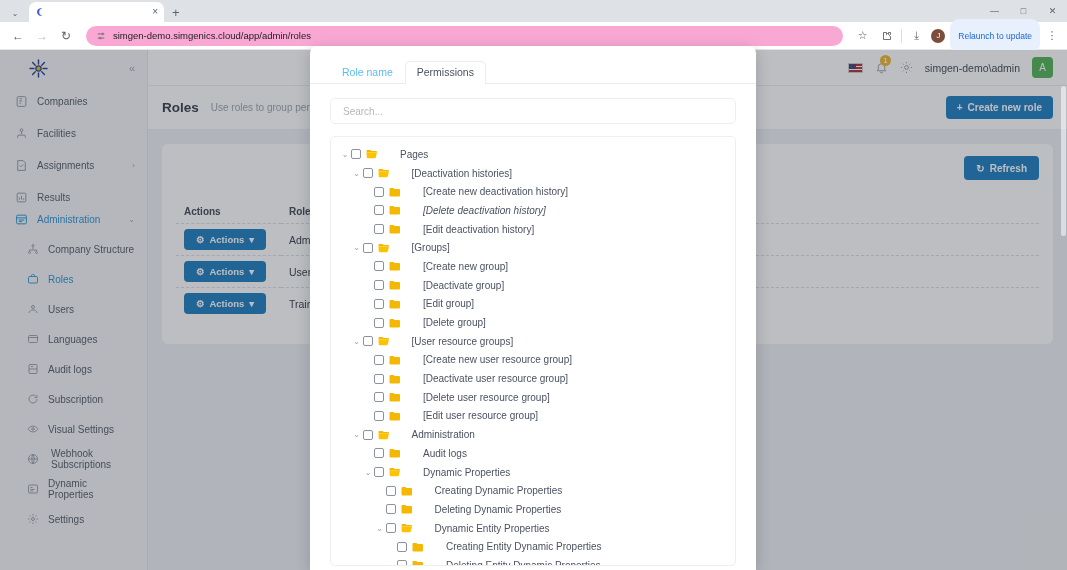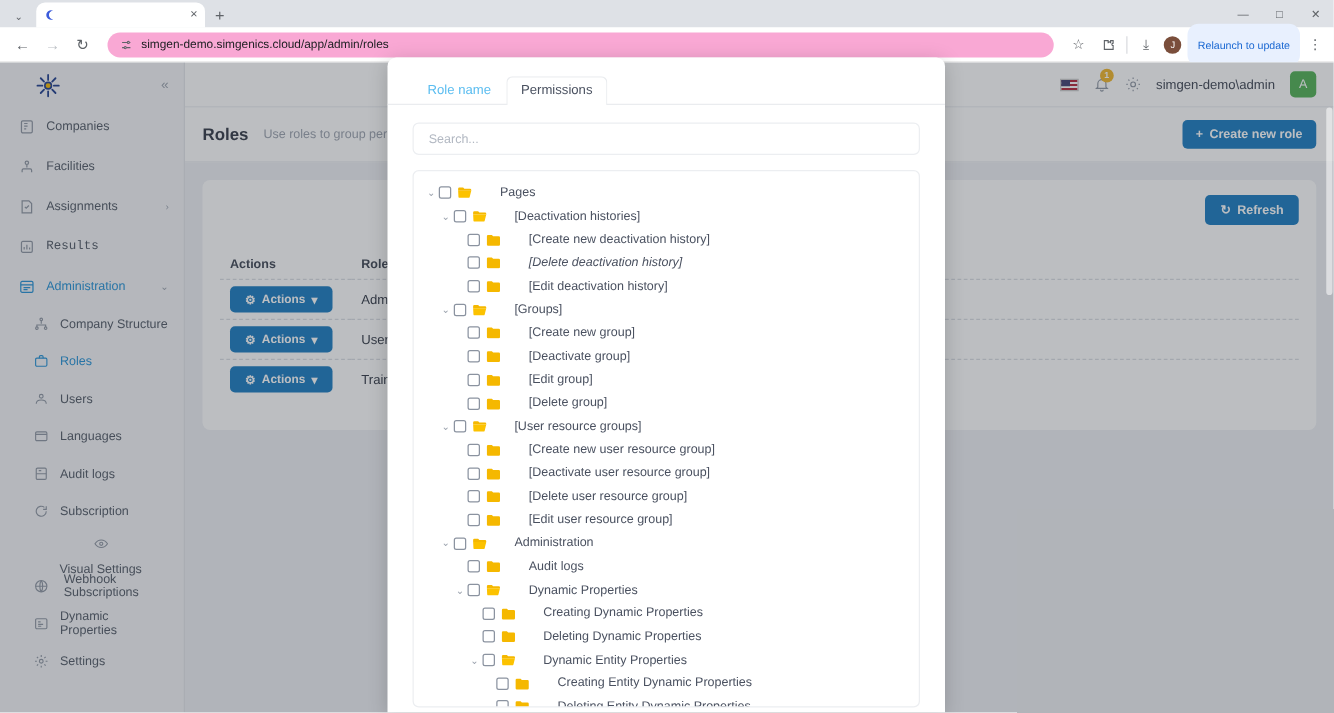--- a/index.html
+++ b/index.html
@@ -244,21 +244,21 @@
         <div class="sb-item" style="margin-bottom:10px;">
           <span class="ic">
               <svg width="13" height="13" viewBox="0 0 24 24" fill="none" stroke="currentColor" stroke-width="1.8">
                 <path d="M5 3h10l4 4v14H5z"></path>
                 <path d="M9 12l2 2 4-4"></path>
               </svg>
             </span>
           <span>Assignments</span>
           <span class="chev">›</span>
         </div>
-        <div class="sb-item" style="margin-bottom:10px;font-family:Liberation Mono, monospace;">
+        <div class="sb-item" style="">
           <span class="ic">
               <svg width="13" height="13" viewBox="0 0 24 24" fill="none" stroke="currentColor" stroke-width="1.8">
                 <rect x="4" y="4" width="16" height="16" rx="2"></rect>
                 <path d="M8 16v-4M12 16v-7M16 16v-3"></path>
               </svg>
             </span>
           <span>Results</span>
         </div>
         <div class="sb-item active" style="margin-bottom:8px;">
           <span class="ic">
@@ -320,21 +320,21 @@
         </div>
         <div class="sb-item sub" style="margin-bottom:8px;">
           <span class="ic">
               <svg width="12" height="12" viewBox="0 0 24 24" fill="none" stroke="currentColor" stroke-width="1.8">
                 <path d="M20 12a8 8 0 1 1-3-6.2"></path>
                 <path d="M20 4v5h-5"></path>
               </svg>
             </span>
           <span>Subscription</span>
         </div>
-        <div class="sb-item sub" style="margin-bottom:8px;flex-direction:column;">
+        <div class="sb-item sub" style="margin-bottom:8px;">
           <span class="ic">
               <svg width="12" height="12" viewBox="0 0 24 24" fill="none" stroke="currentColor" stroke-width="1.8">
                 <path d="M2 12s4-6 10-6 10 6 10 6-4 6-10 6-10-6-10-6z"></path>
                 <circle cx="12" cy="12" r="2.5"></circle>
               </svg>
             </span>
           <span>Visual Settings</span>
         </div>
         <div class="sb-item sub" style="margin-bottom:8px;gap:12px;">
           <span class="ic">

